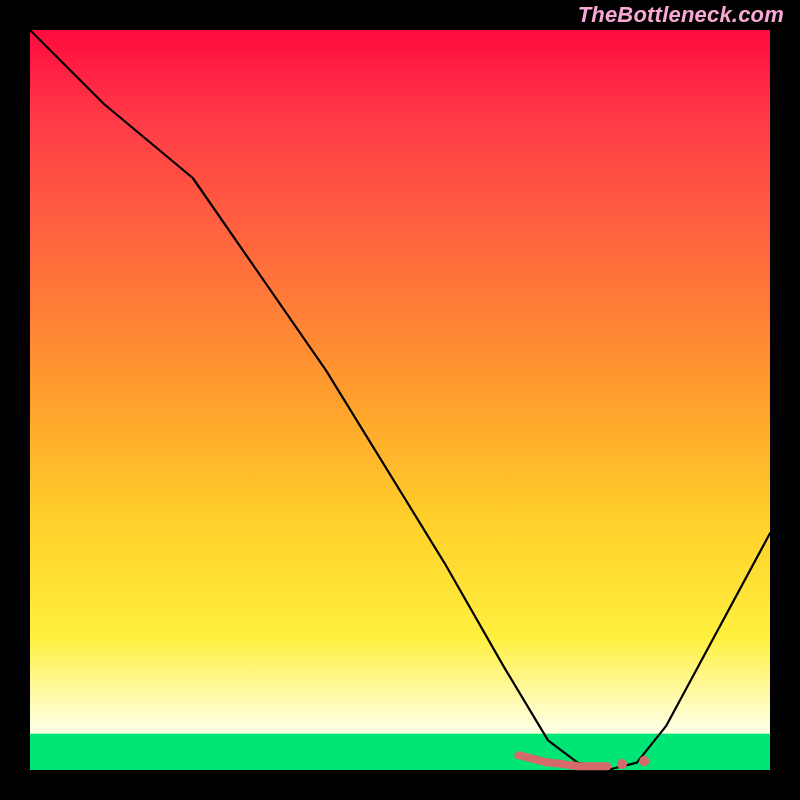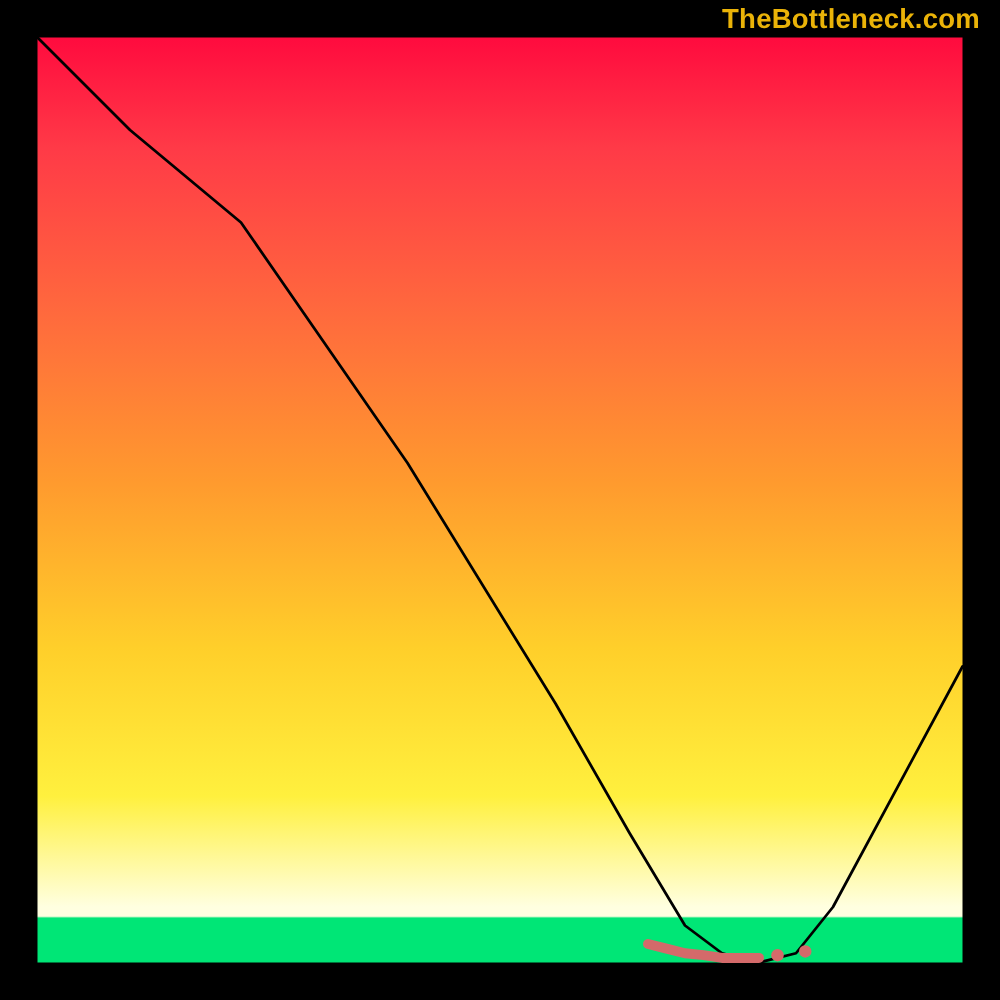--- a/index.html
+++ b/index.html
@@ -13,25 +13,26 @@
   }
   .wrap {
     position: relative;
     width: 800px;
     height: 800px;
   }
   .watermark {
     position: absolute;
     top: 2px;
     right: 16px;
-    color: #eab308;
+    color: #f9a8d4;
     font-size: 22px;
     font-weight: 600;
     letter-spacing: 0.2px;
     z-index: 10;
+    font-style: italic;
   }
   .plot-area {
     position: absolute;
     left: 30px;
     top: 30px;
     width: 740px;
     height: 740px;
   }
   .grad {
     position: absolute;

